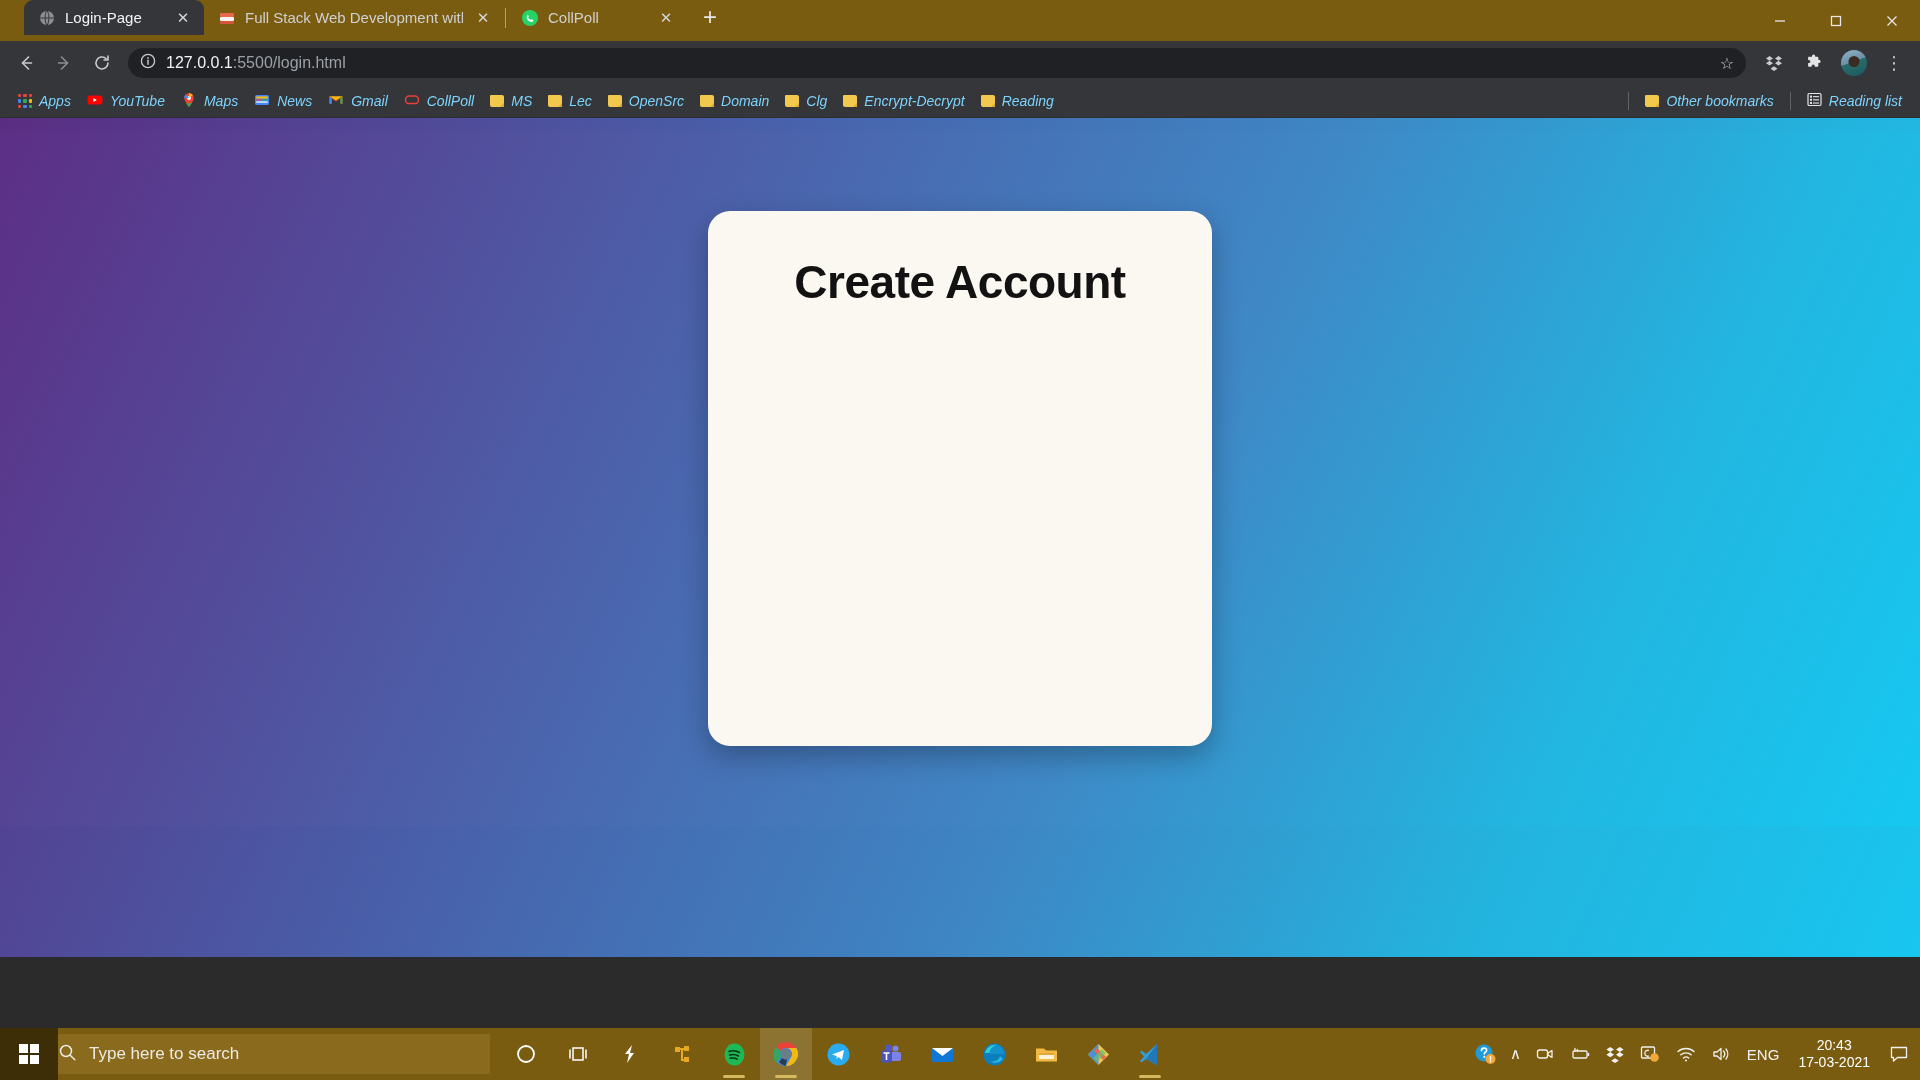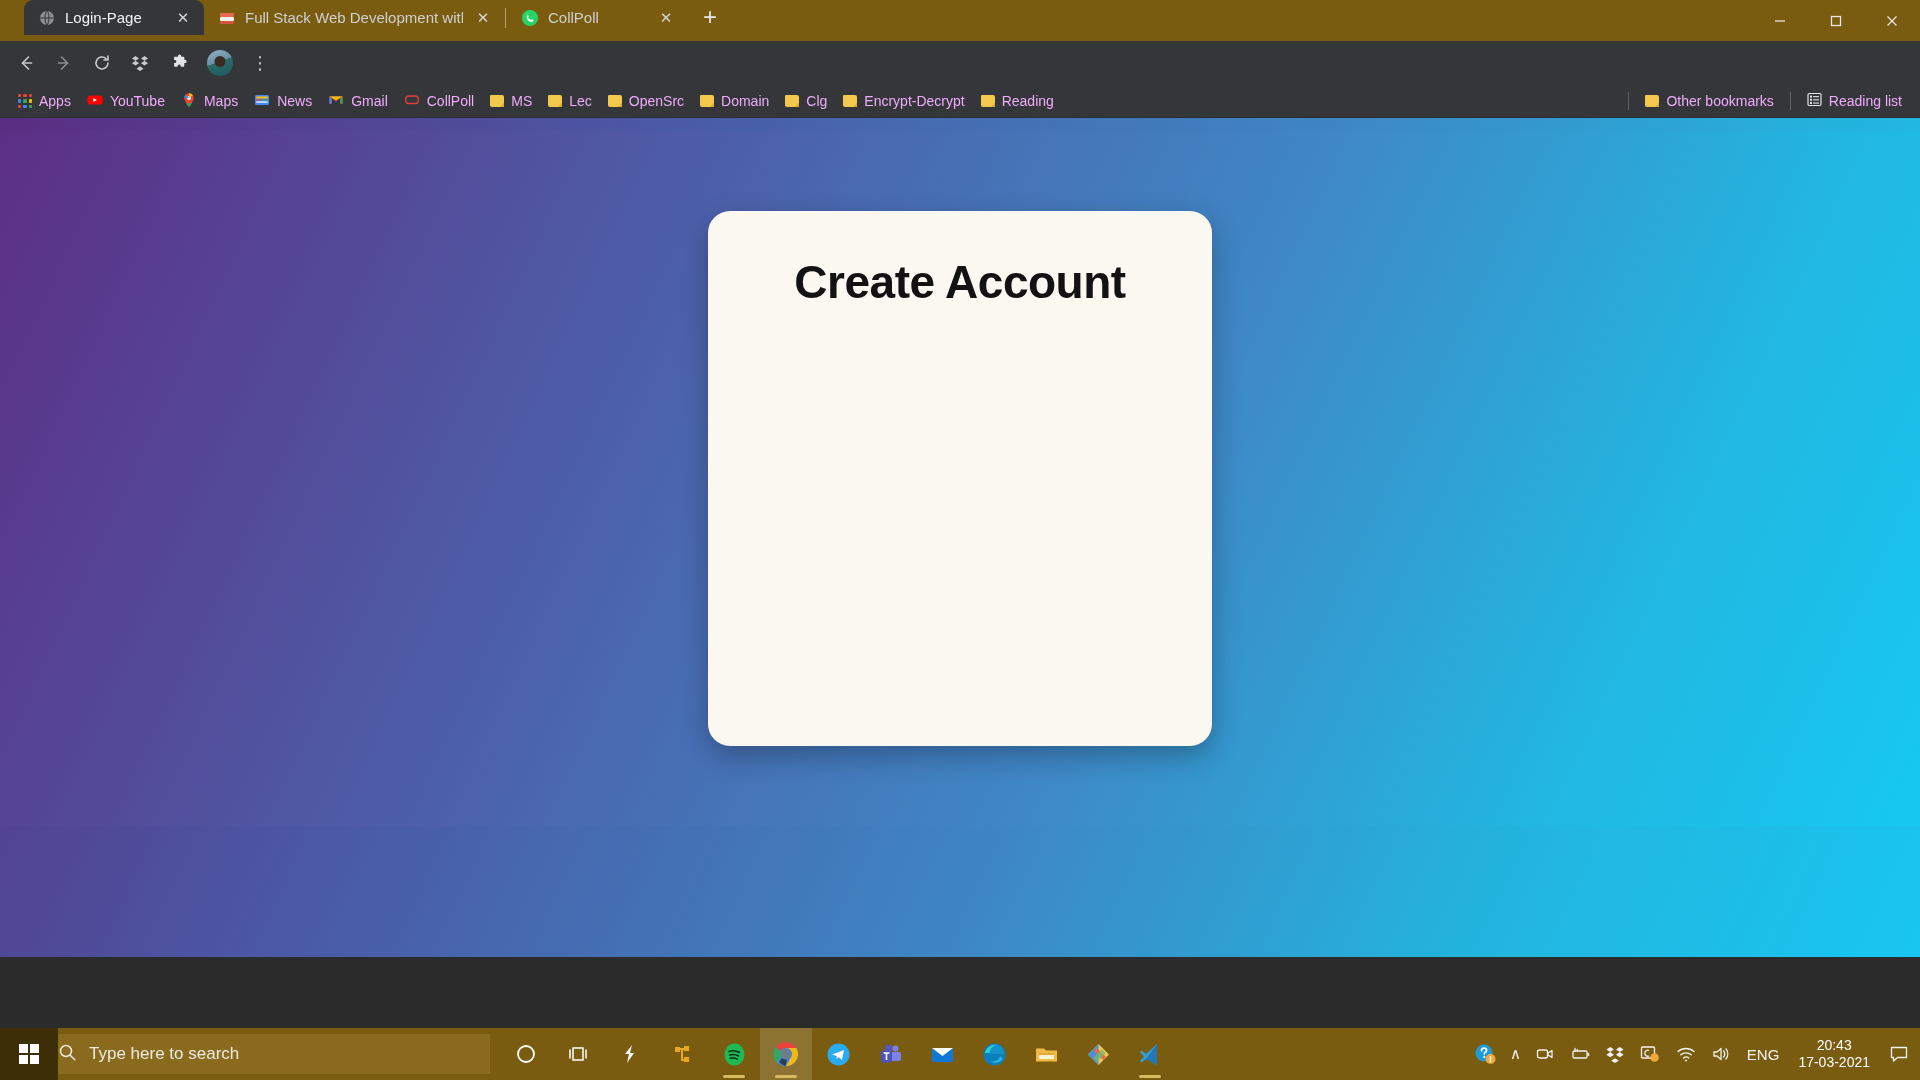--- a/index.html
+++ b/index.html
@@ -74,21 +74,21 @@
 
   .bookmarks {
     height:33px; background:#35363a; display:flex; align-items:center;
     padding:0 10px; gap:0; font-size:14px; color:#e8eaed;
     border-bottom:1px solid #2c2d30;
   }
   .bm {
     display:flex; align-items:center; gap:7px; padding:4px 8px;
     border-radius:4px; white-space:nowrap;
   }
-  .bm-label { font-size:14px; color:#f0abfc; }
+  .bm-label { font-size:14px; color:#7dd3fc;font-style:italic; }
   .folder {
     width:14px; height:12px; background:#f2c94c; border-radius:1px 2px 2px 2px;
     position:relative; flex:0 0 14px;
   }
   .folder::after {
     content:""; position:absolute; right:0; bottom:0; border-width:0 0 4px 4px;
     border-style:solid; border-color:transparent transparent #d9ad33 transparent;
   }
   .bm-spacer { flex:1; }
   .bm-div { width:1px; height:18px; background:#5f6368; margin:0 8px; }
@@ -243,20 +243,31 @@
           <path d="M13.5 10h-9" stroke="#8a8d91" stroke-width="1.6" stroke-linecap="round"></path>
         </svg>
     </div>
     <div class="tb-btn">
       <svg width="20" height="20" viewBox="0 0 20 20">
           <path d="M16 10a6 6 0 1 1-1.9-4.4" fill="none" stroke="#c9cacd" stroke-width="1.6" stroke-linecap="round"></path>
           <path d="M16 3v4h-4" fill="none" stroke="#c9cacd" stroke-width="1.6" stroke-linecap="round" stroke-linejoin="round"></path>
         </svg>
     </div>
 
+    <div class="omnibox">
+      <span>
+        <svg width="16" height="16" viewBox="0 0 16 16">
+            <circle cx="8" cy="8" r="6.6" fill="none" stroke="#c9cacd" stroke-width="1.3"></circle>
+            <path d="M8 7.2v4" stroke="#c9cacd" stroke-width="1.4" stroke-linecap="round"></path>
+            <circle cx="8" cy="4.9" r=".85" fill="#c9cacd"></circle>
+          </svg>
+      </span>
+      <span class="omni-url"><b>127.0.0.1</b><span>:5500/login.html</span></span>
+      <span class="omni-star">☆</span>
+    </div>
 
     <div class="tb-right">
       <div class="tb-btn">
         <svg width="18" height="18" viewBox="0 0 18 18">
             <path d="M4.5 2L1 4.4l3.5 2.4L8 4.4 4.5 2zM13.5 2L10 4.4l3.5 2.4L17 4.4 13.5 2zM1 9.2l3.5 2.4L8 9.2 4.5 6.8 1 9.2zM13.5 6.8L10 9.2l3.5 2.4L17 9.2l-3.5-2.4zM9 12.3l-3.5 2.4L9 16.9l3.5-2.2L9 12.3z" fill="#c9cacd"></path>
           </svg>
       </div>
       <div class="tb-btn">
         <svg width="18" height="18" viewBox="0 0 18 18">
             <path d="M7 2a1.6 1.6 0 0 1 3.2 0v.7h2.3c.5 0 .8.4.8.8v2.3h.7a1.6 1.6 0 0 1 0 3.2h-.7V12c0 .5-.3.8-.8.8h-2.7v-.7a1.6 1.6 0 0 0-3.2 0v.7H3.9a.8.8 0 0 1-.8-.8V9.1h.7a1.6 1.6 0 0 0 0-3.2h-.7V3.5c0-.4.3-.8.8-.8H7V2z" fill="#e3e4e6"></path>

